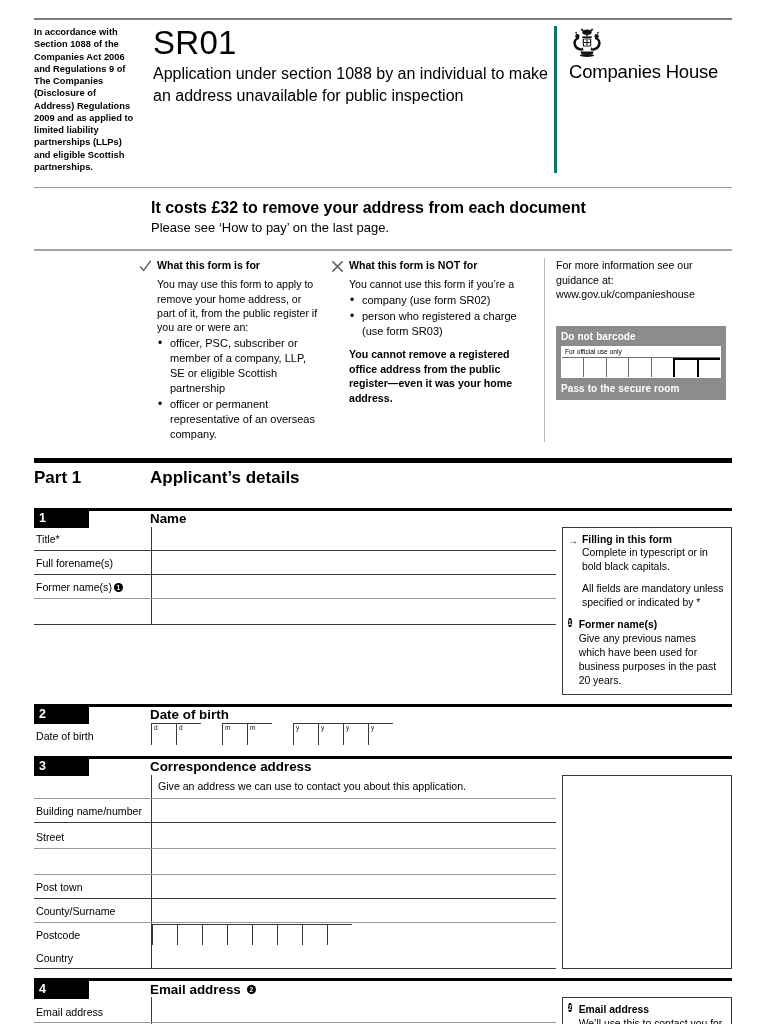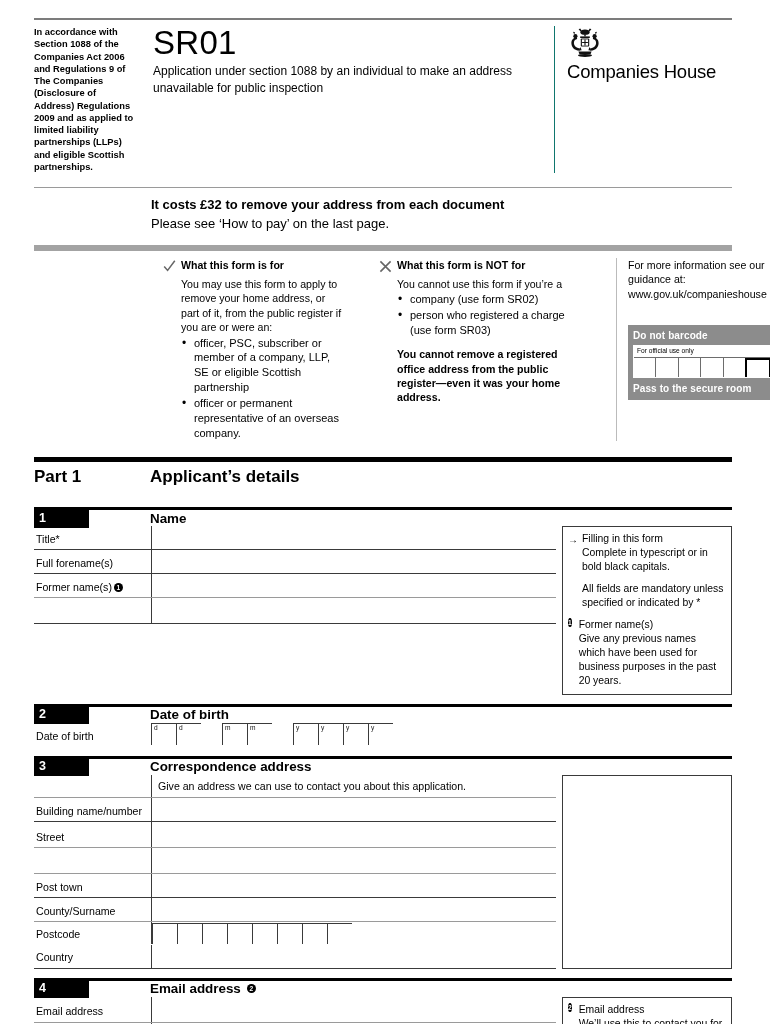--- a/index.html
+++ b/index.html
@@ -39,55 +39,54 @@
     padding-left: 9px;
   }
   .form-code {
     font-size: 33px;
     font-weight: 400;
     letter-spacing: 0.3px;
     line-height: 1.05;
     margin-bottom: 2px;
   }
   .form-subtitle {
-    font-size: 12px;
+    font-size: 16px;
     font-weight: 400;
     line-height: 1.42;
   }
   .hdr-brand {
     width: 178px;
-    border-left: 1px solid #0f766e;
+    border-left: 3px solid #0f766e;
     padding-left: 12px;
     padding-top: 2px;
   }
   .crest { margin-bottom: 1px; margin-left: 1px; }
   .brand-name {
     font-size: 18.5px;
     font-weight: 400;
     letter-spacing: -0.2px;
     line-height: 1;
   }
 
   
   .cost-band {
     margin-top: 14px;
     border-top: 1px solid #9a9a9a;
     padding-top: 8px;
     padding-left: 117px;
   }
-  .cost-title { font-size: 13px; font-weight: bold; line-height: 1.45; }
+  .cost-title { font-size: 16px; font-weight: bold; line-height: 1.45; }
   .cost-sub { font-size: 13px; line-height: 1.45; }
 
   
   .info-row {
     margin-top: 11px;
-    border-top: 6px solid #a3a3a3;
+    border-top: 2px solid #a3a3a3;
     padding-top: 7px;
     display: flex;
-    gap: 24px;
   }
   .info-col-spacer { width: 105px; flex: none; }
   .info-col-a { width: 192px; flex: none; padding-right: 10px; }
   .info-col-b { width: 213px; flex: none; padding-right: 10px; }
   .info-col-c { width: 180px; flex: none; border-left: 1px solid #bbbbbb; padding-left: 11px; }
 
   .info-head {
     display: flex;
     align-items: flex-start;
     gap: 5px;
@@ -264,21 +263,21 @@
   }
 
   
   .guide-panel {
     border: 1px solid #3a3a3a;
     padding: 5px 6px 6px 5px;
   }
   .guide-item { display: flex; gap: 4px; }
   .guide-item + .guide-item { margin-top: 8px; }
   .guide-arrow { font-size: 10px; line-height: 1.3; flex: none; padding-top: 1px; }
-  .guide-head { font-size: 10.4px; font-weight: normal; line-height: 1.34; }
+  .guide-head { font-size: 10.4px; font-weight: bold; line-height: 1.34; }
   .guide-sub { font-size: 10.4px; line-height: 1.34; }
   .guide-gap { height: 8px; }
 
   .empty-box { border: 1px solid #3a3a3a; height: 100%; }
 </style>
 </head>
 <body>
 
 <div class="page">
 

